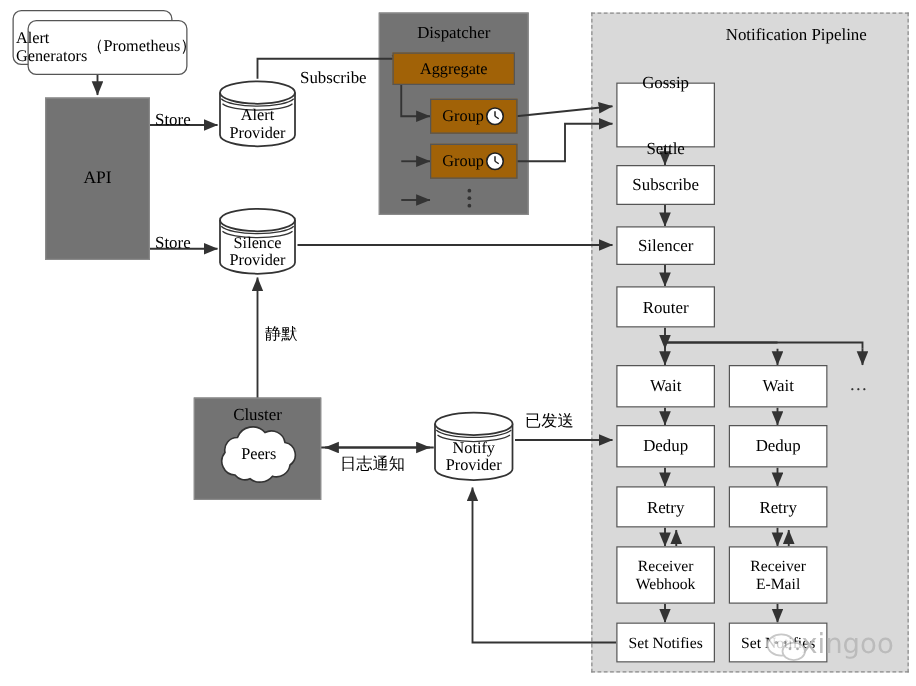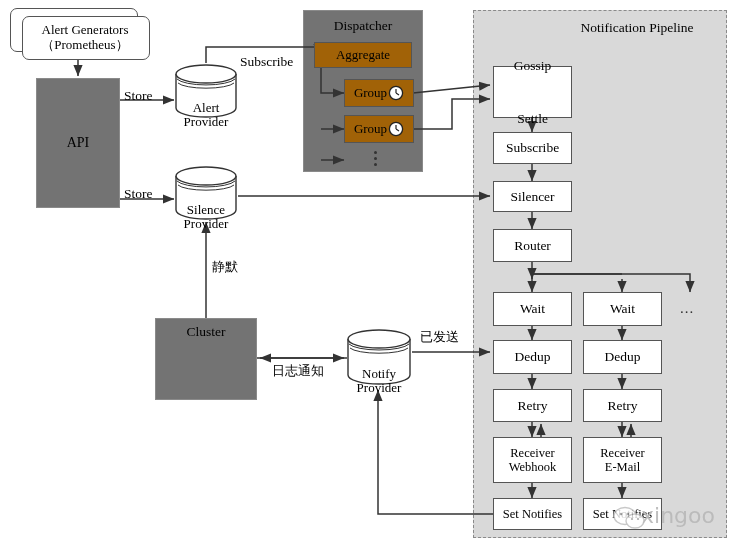--- a/index.html
+++ b/index.html
@@ -11,21 +11,21 @@
   .rect{border:1.6px solid #555;background:#a16207;}
   .grayzone{border:1.6px solid #8a8a8a;background:#737373;}
   .dashzone{border:1.8px dashed #8a8a8a;background:#d9d9d9;}
   .pipebox{border:1.6px solid #555;background:#fff;font-size:13.5px;color:#000;}
   .label{position:absolute;font-size:13.5px;color:#000;white-space:nowrap;}
   .zonetitle{position:absolute;font-size:13.5px;color:#000;white-space:nowrap;text-align:center;}
   .cn{font-family:"DejaVu Sans","Liberation Sans",sans-serif;font-size:13px;}
   .stackwrap{position:absolute;}
   .stackwrap .sheet{position:absolute;border:1.4px solid #555;background:#fff;border-radius:7px;}
   .cyl{position:absolute;}
-  .cyl .cyltext{position:absolute;left:0;right:0;text-align:center;font-size:13px;line-height:1.1;margin-top:16px;}
+  .cyl .cyltext{position:absolute;left:0;right:0;text-align:center;font-size:13px;line-height:1.1;}
   .dots{position:absolute;font-size:15px;letter-spacing:1px;color:#333;}
   .vdots{position:absolute;width:4px;}
   .vdots i{display:block;width:3px;height:3px;border-radius:50%;background:#333;margin:3px 0;}
   .wm{position:absolute;color:#b9b9b9;font-size:22px;font-family:"DejaVu Sans",sans-serif;
       opacity:.92;white-space:nowrap;}
 </style>
 </head>
 <body>
 
 <div id="canvas">
@@ -101,21 +101,21 @@
     <g stroke="#333" stroke-width="1.5" fill="none">
       <path d="M532,274 L532,279 M532,274 L690,274 L690,279"></path>
       <path d="M532,274 L622,274"></path>
     </g>
   </svg>
 
   <div class="stackwrap" style="left:10px;top:8px;width:140px;height:52px;">
     <div class="sheet" style="left:0px;top:0px;width:126px;height:42px;"></div>
     <div class="sheet" style="left:12px;top:8px;width:126px;height:42px;"></div>
     <div style="position:absolute;left:12px;top:8px;width:126px;height:42px;
-                display:flex;flex-direction:column;align-items:center;justify-content:center;
+                display:flex;align-items:center;justify-content:center;
                 font-size:13px;line-height:1.18;">
       <span>Alert Generators</span>
       <span>（Prometheus）</span>
     </div>
   </div>
 
   <div class="node grayzone" style="left:36px;top:78px;width:84px;height:130px;font-size:14px;">API</div>
 
   <div class="cyl" style="left:174px;top:62px;width:64px;height:58px;">
     <svg width="64" height="58">
@@ -149,20 +149,28 @@
       <ellipse cx="33" cy="13" rx="31" ry="9" fill="#fff" stroke="#333" stroke-width="1.4"></ellipse>
       <path d="M3,18 a31,8 0 0 0 60,0" fill="none" stroke="#333" stroke-width="1"></path>
       <path d="M4,22 a30,7 0 0 0 58,0" fill="none" stroke="#333" stroke-width="1"></path>
     </svg>
     <div class="cyltext" style="top:25px;">
       <span>Notify</span><br>
       <span>Provider</span>
     </div>
   </div>
 
+  <div class="cyl" style="left:168px;top:338px;width:78px;height:50px;">
+    <svg width="78" height="50">
+      <path d="M20,42 a11,11 0 0 1 -8,-18 a10,10 0 0 1 10,-12 a13,13 0 0 1 22,-4
+               a11,11 0 0 1 16,8 a10,10 0 0 1 4,18 a11,11 0 0 1 -14,9
+               a13,13 0 0 1 -18,2 a10,10 0 0 1 -12,-3 z" fill="#fff" stroke="#333" stroke-width="1.3"></path>
+    </svg>
+    <div class="cyltext" style="top:18px;">Peers</div>
+  </div>
 
   <div class="node rect" style="left:314px;top:42px;width:98px;height:26px;font-size:13px;">Aggregate</div>
 
   <div class="node rect" style="left:344px;top:79px;width:70px;height:28px;font-size:13px;gap:1px;">
     <span>Group</span>
     <svg width="16" height="16" style="flex:none;">
       <circle cx="8" cy="8" r="6.6" fill="#fff" stroke="#222" stroke-width="1.3"></circle>
       <path d="M8,8 L8,4 M8,8 L11,10" stroke="#222" stroke-width="1.2" fill="none"></path>
     </svg>
   </div>

